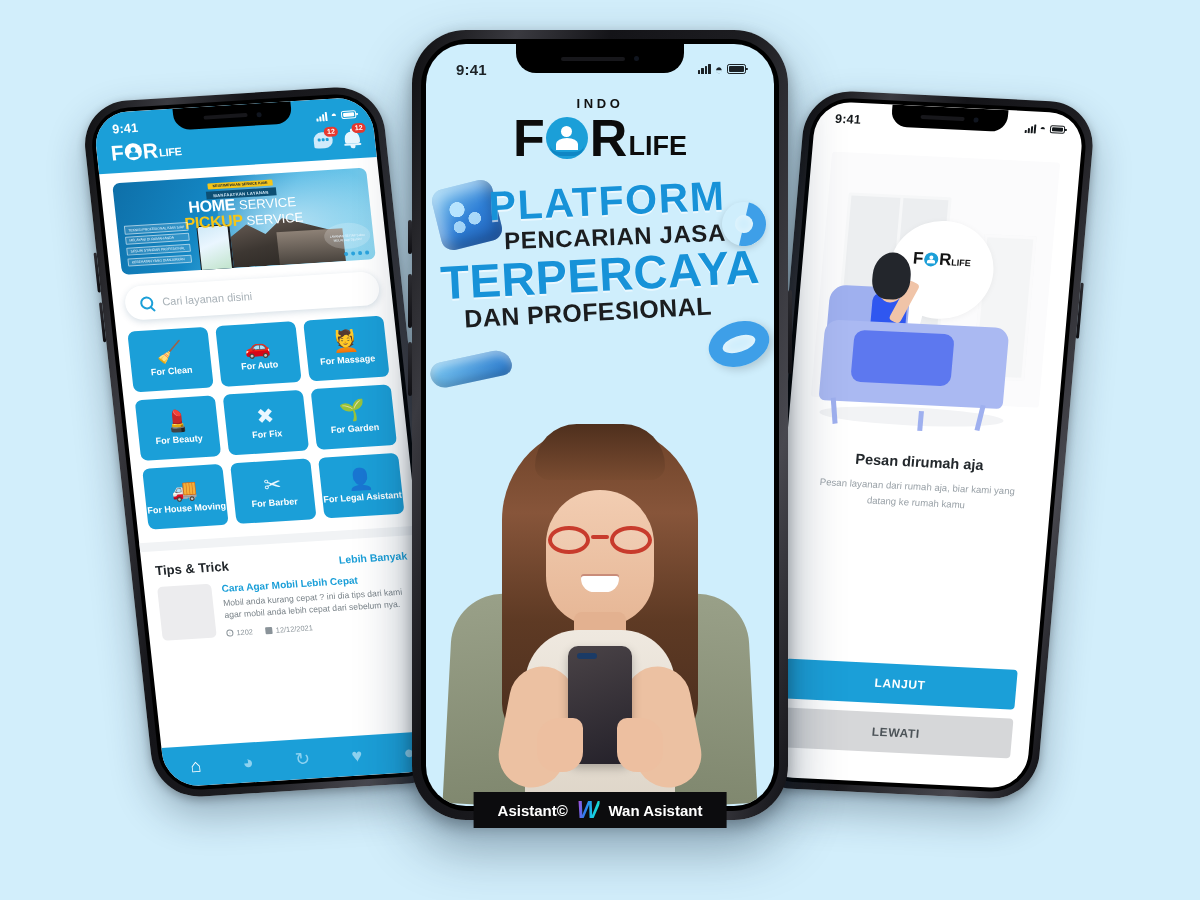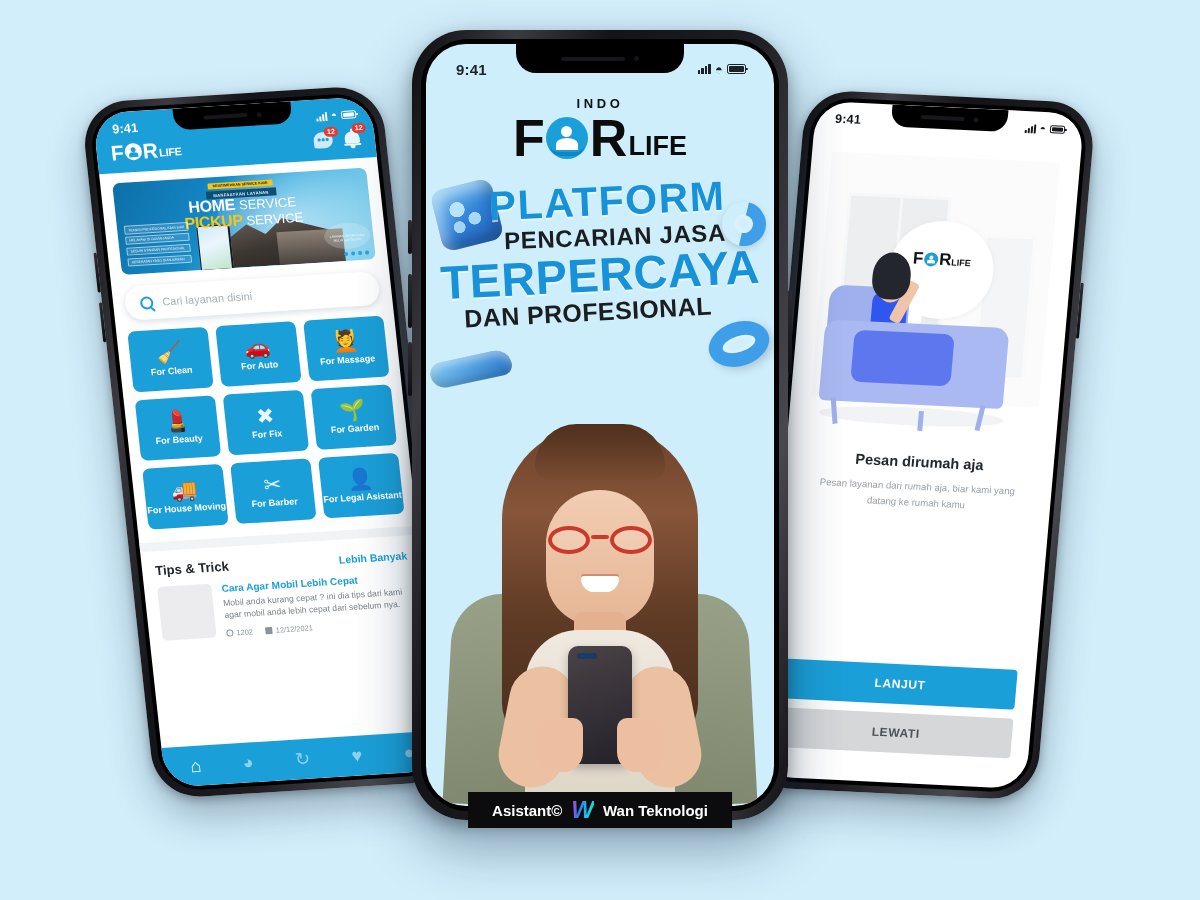--- a/index.html
+++ b/index.html
@@ -586,16 +586,16 @@
         <div class="w-hand-l"></div>
         <div class="w-hand-r"></div>
       </div>
 
     </div>
   </div>
 
   <div class="copyright-bar">
     <span>Asistant©</span>
     <span class="w-logo">W</span>
-    <span>Wan Teknologi</span>
+    <span>Wan Asistant</span>
   </div>
 
 </div>
 
 </body></html>

